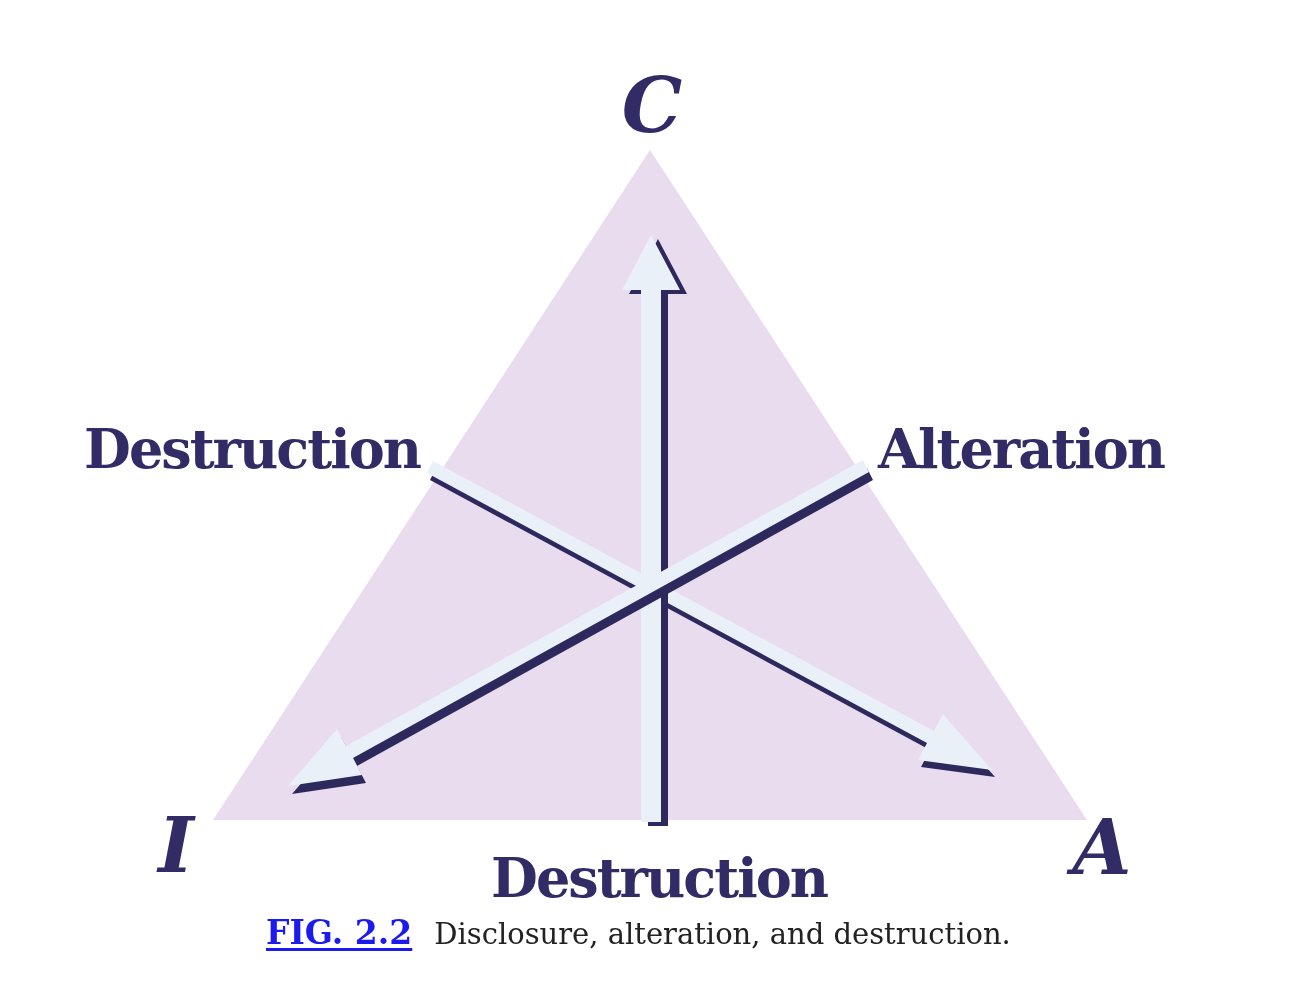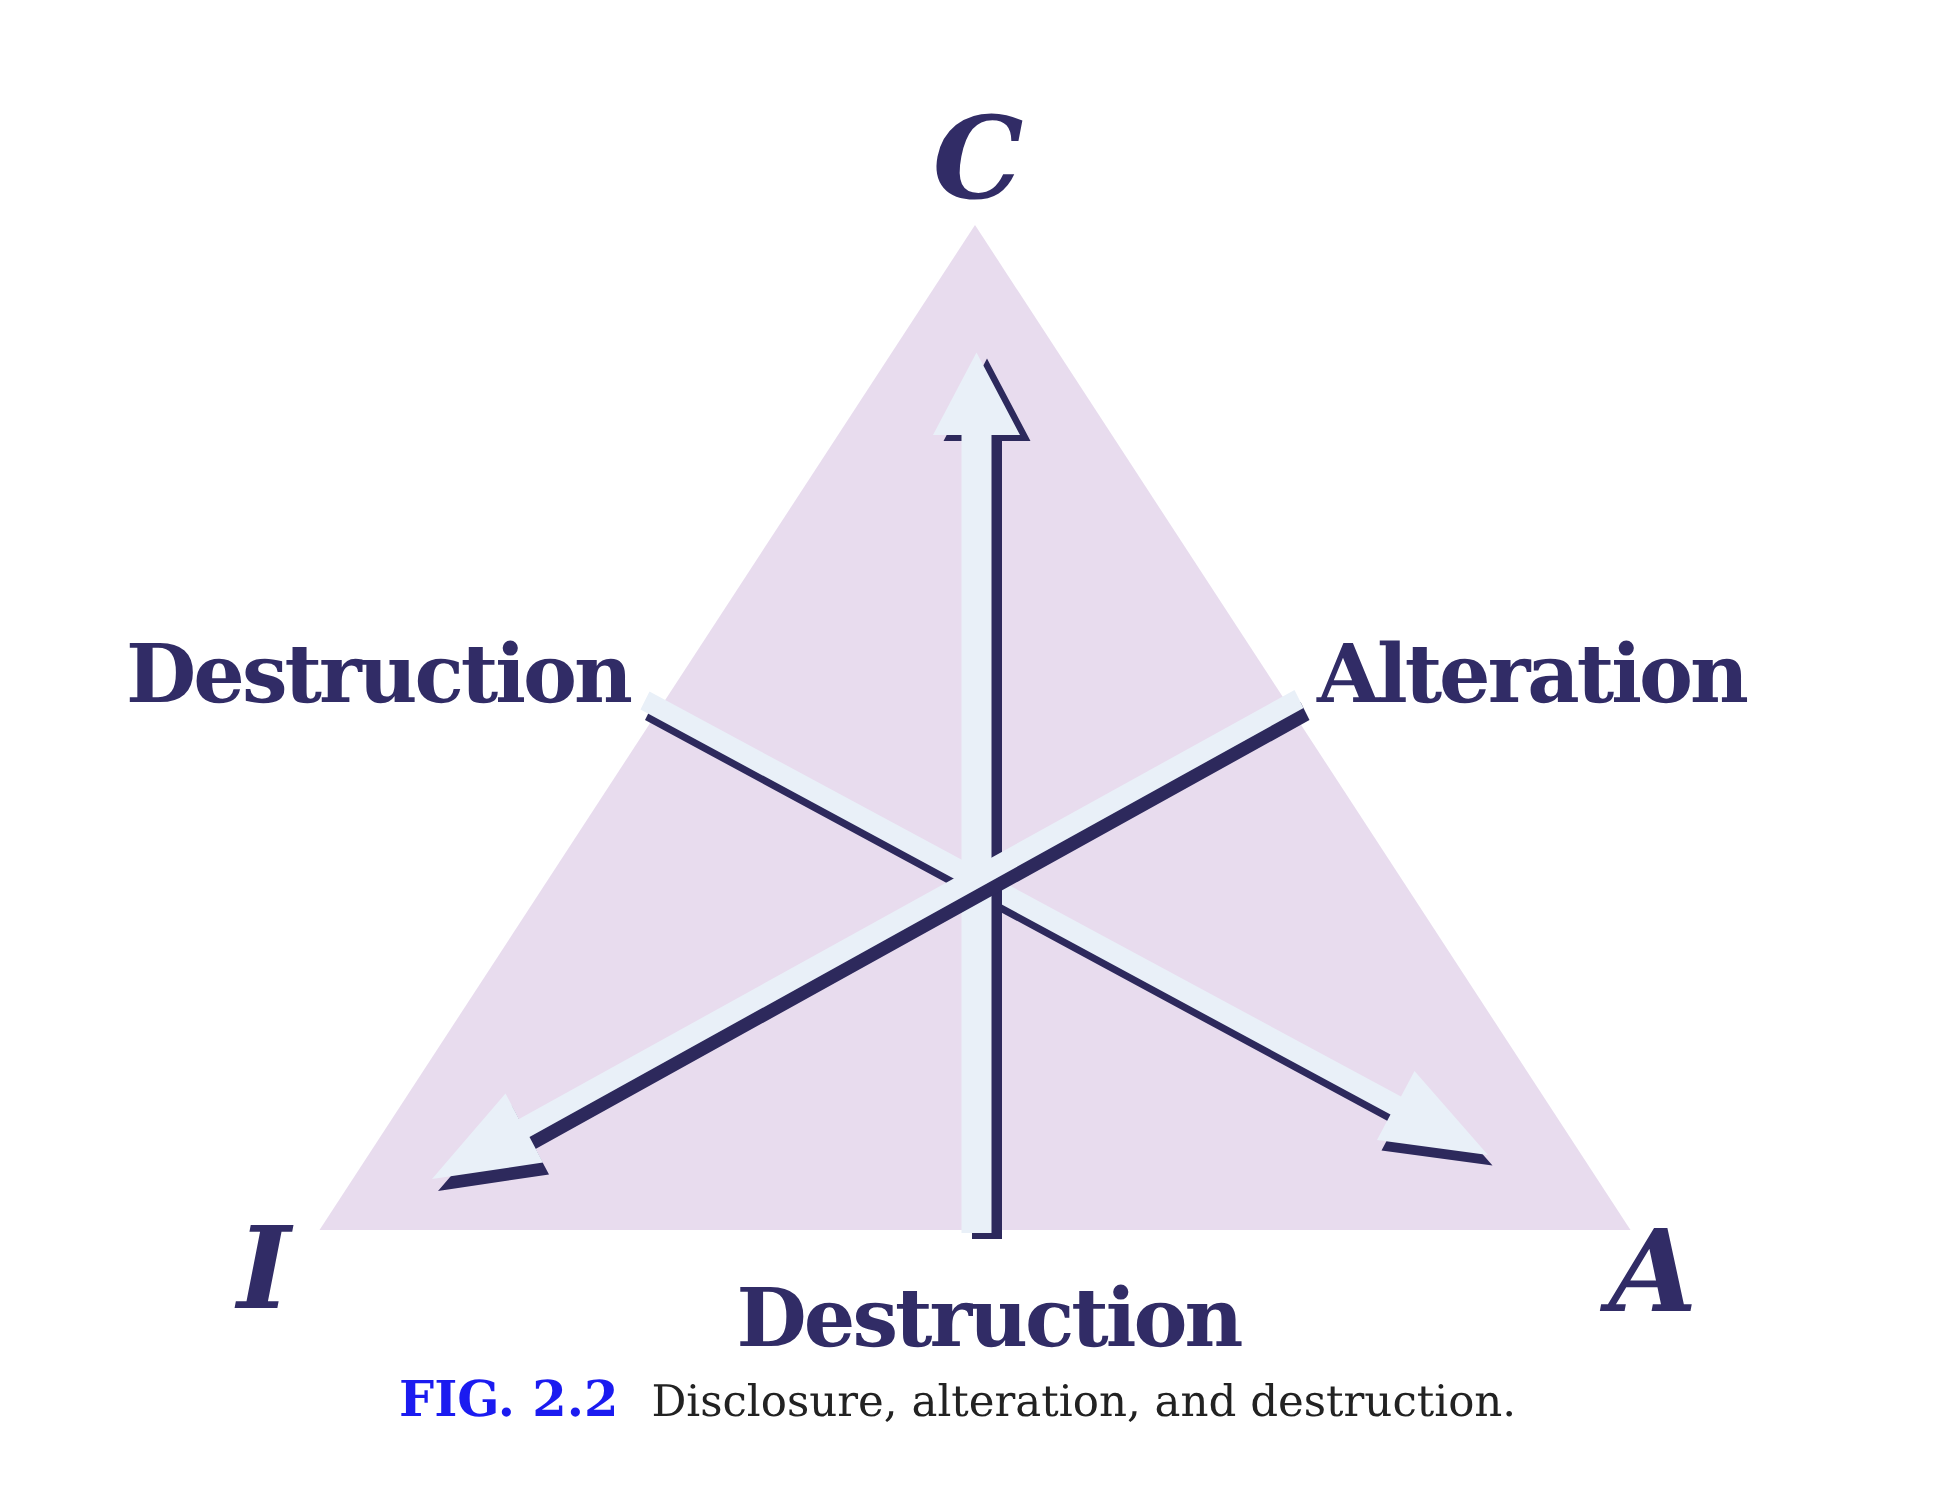--- a/index.html
+++ b/index.html
@@ -50,20 +50,21 @@
     font-family:"DejaVu Serif", serif;
     font-size:29px;
     line-height:1.3;
     color:var(--caption-ink);
     white-space:nowrap;
   }
   .caption-link{
     font-weight:700;
     font-size:33px;
     color:var(--link-blue);
+    text-decoration:underline;
     text-underline-offset:4px;
     text-decoration-thickness:3px;
     margin-right:22px;
     cursor:pointer;
   }
 </style>
 </head>
 <body>
 
 <div class="stage">

